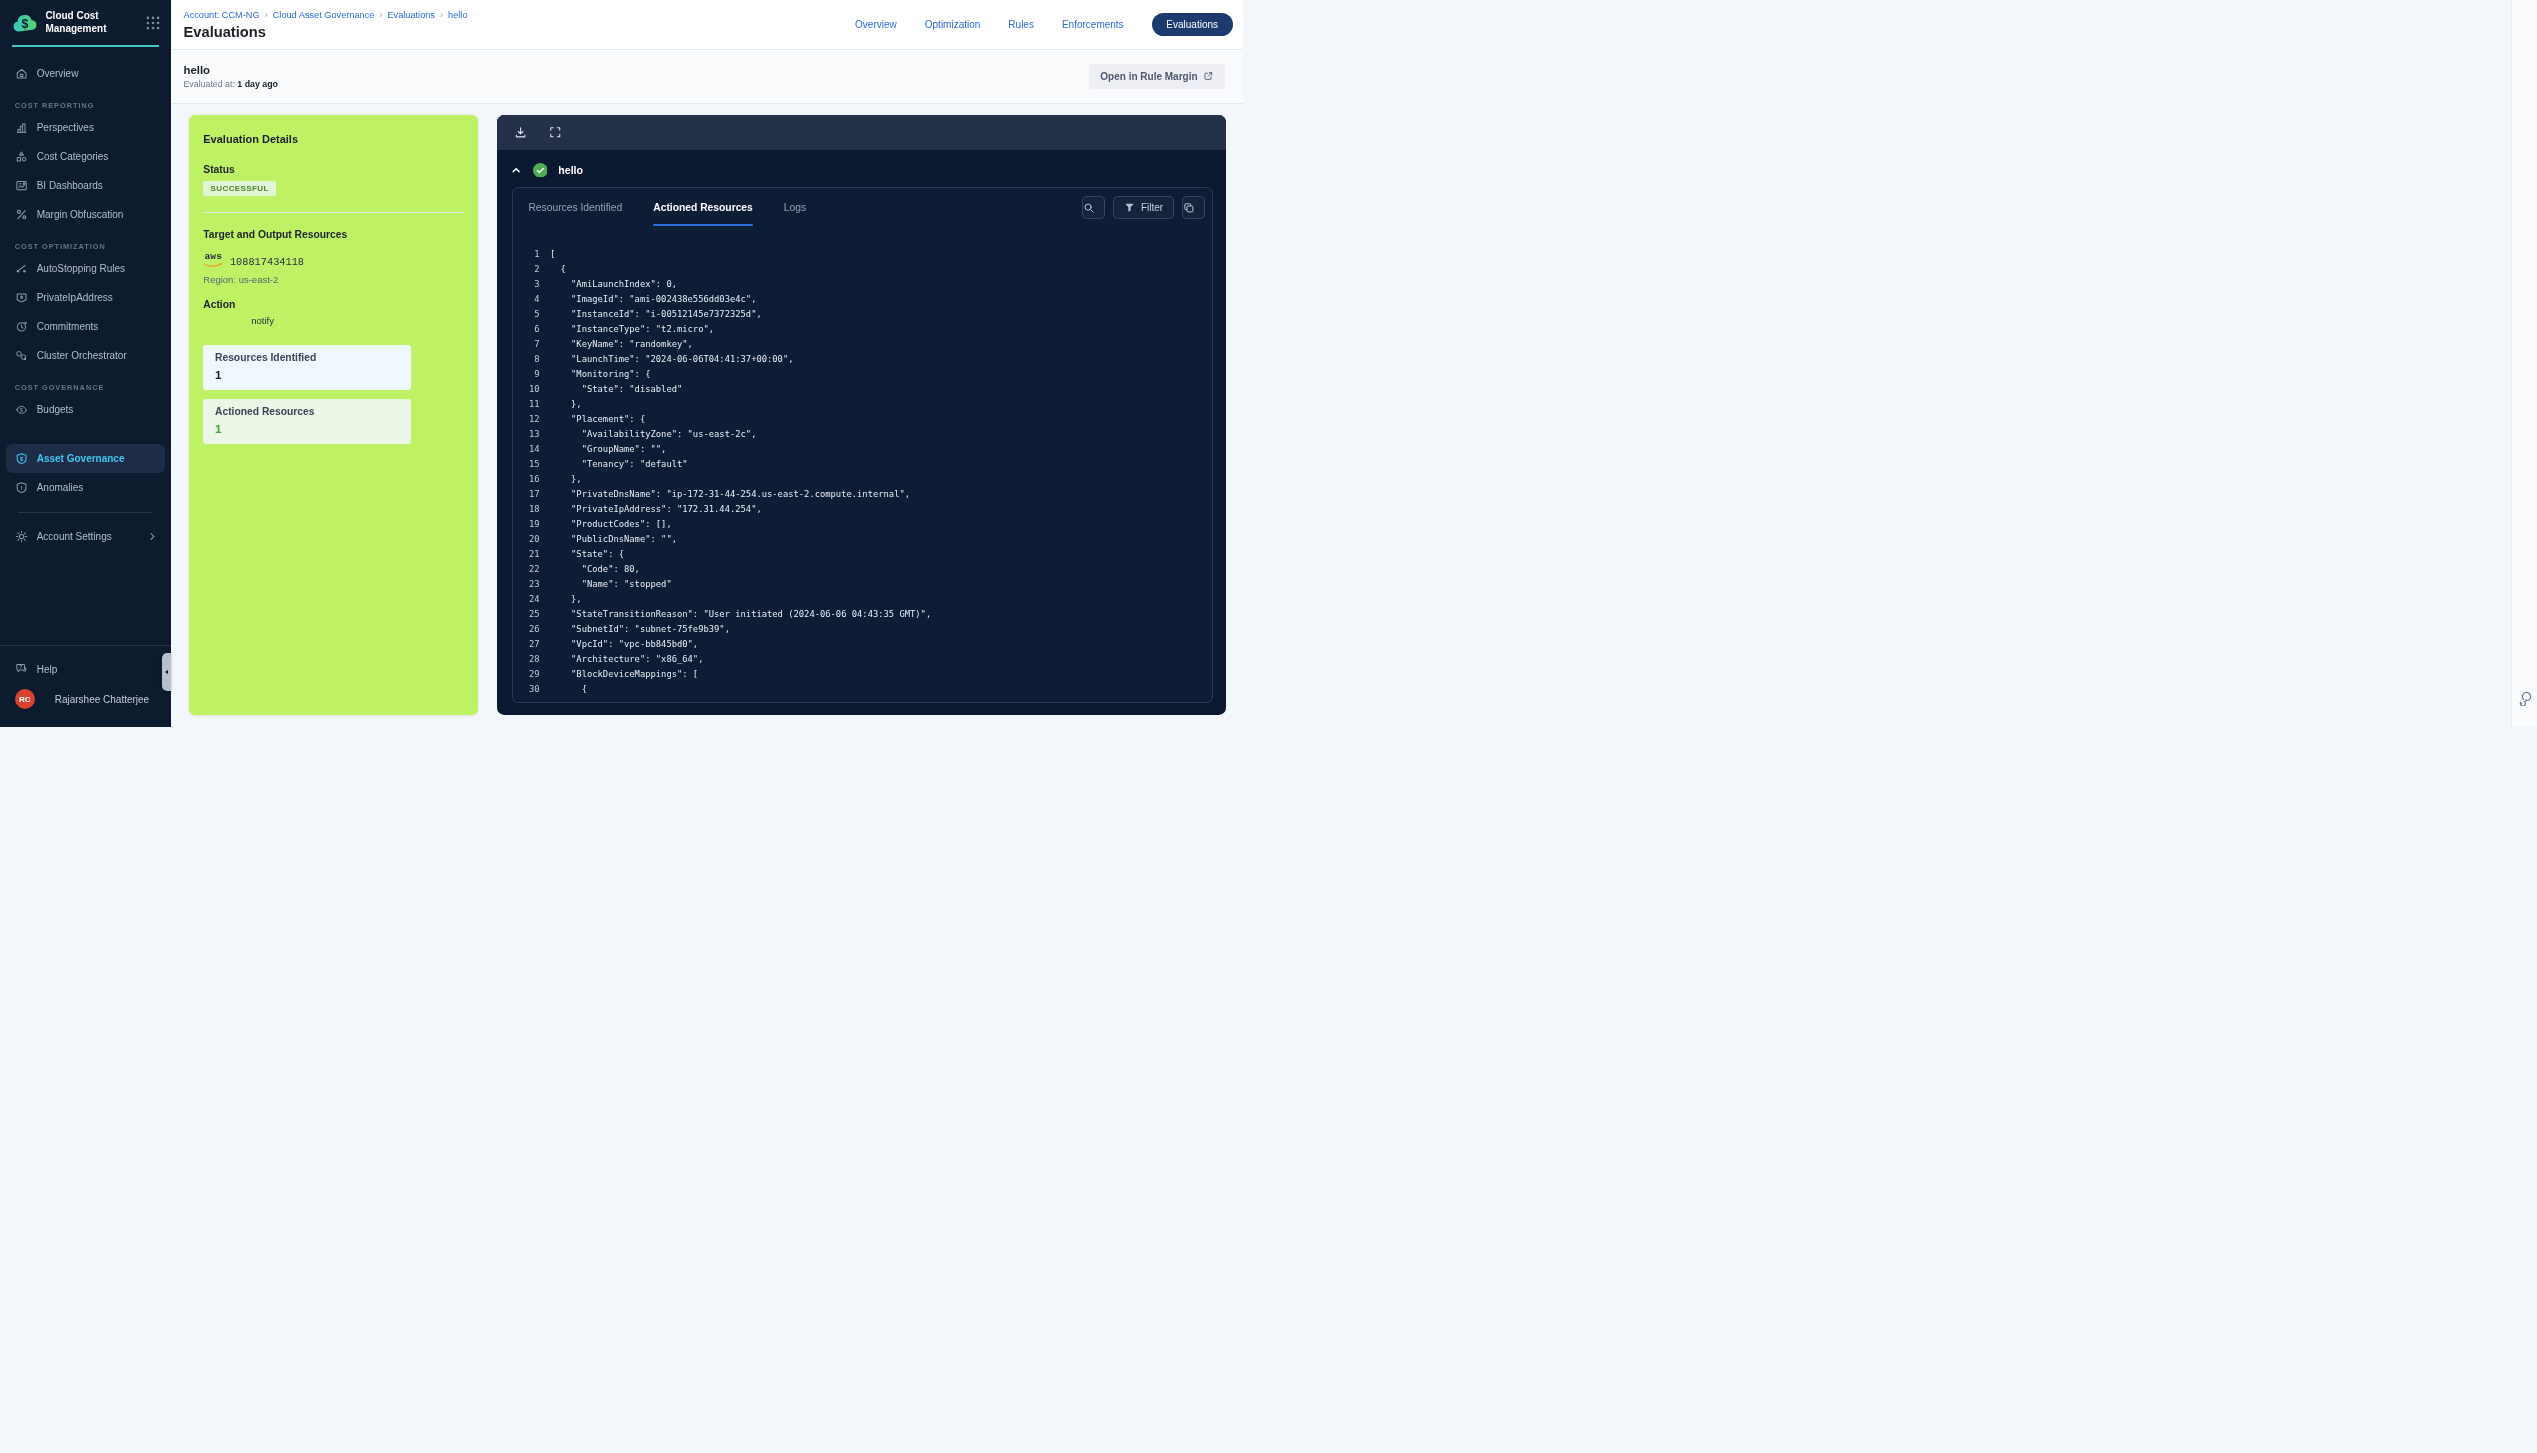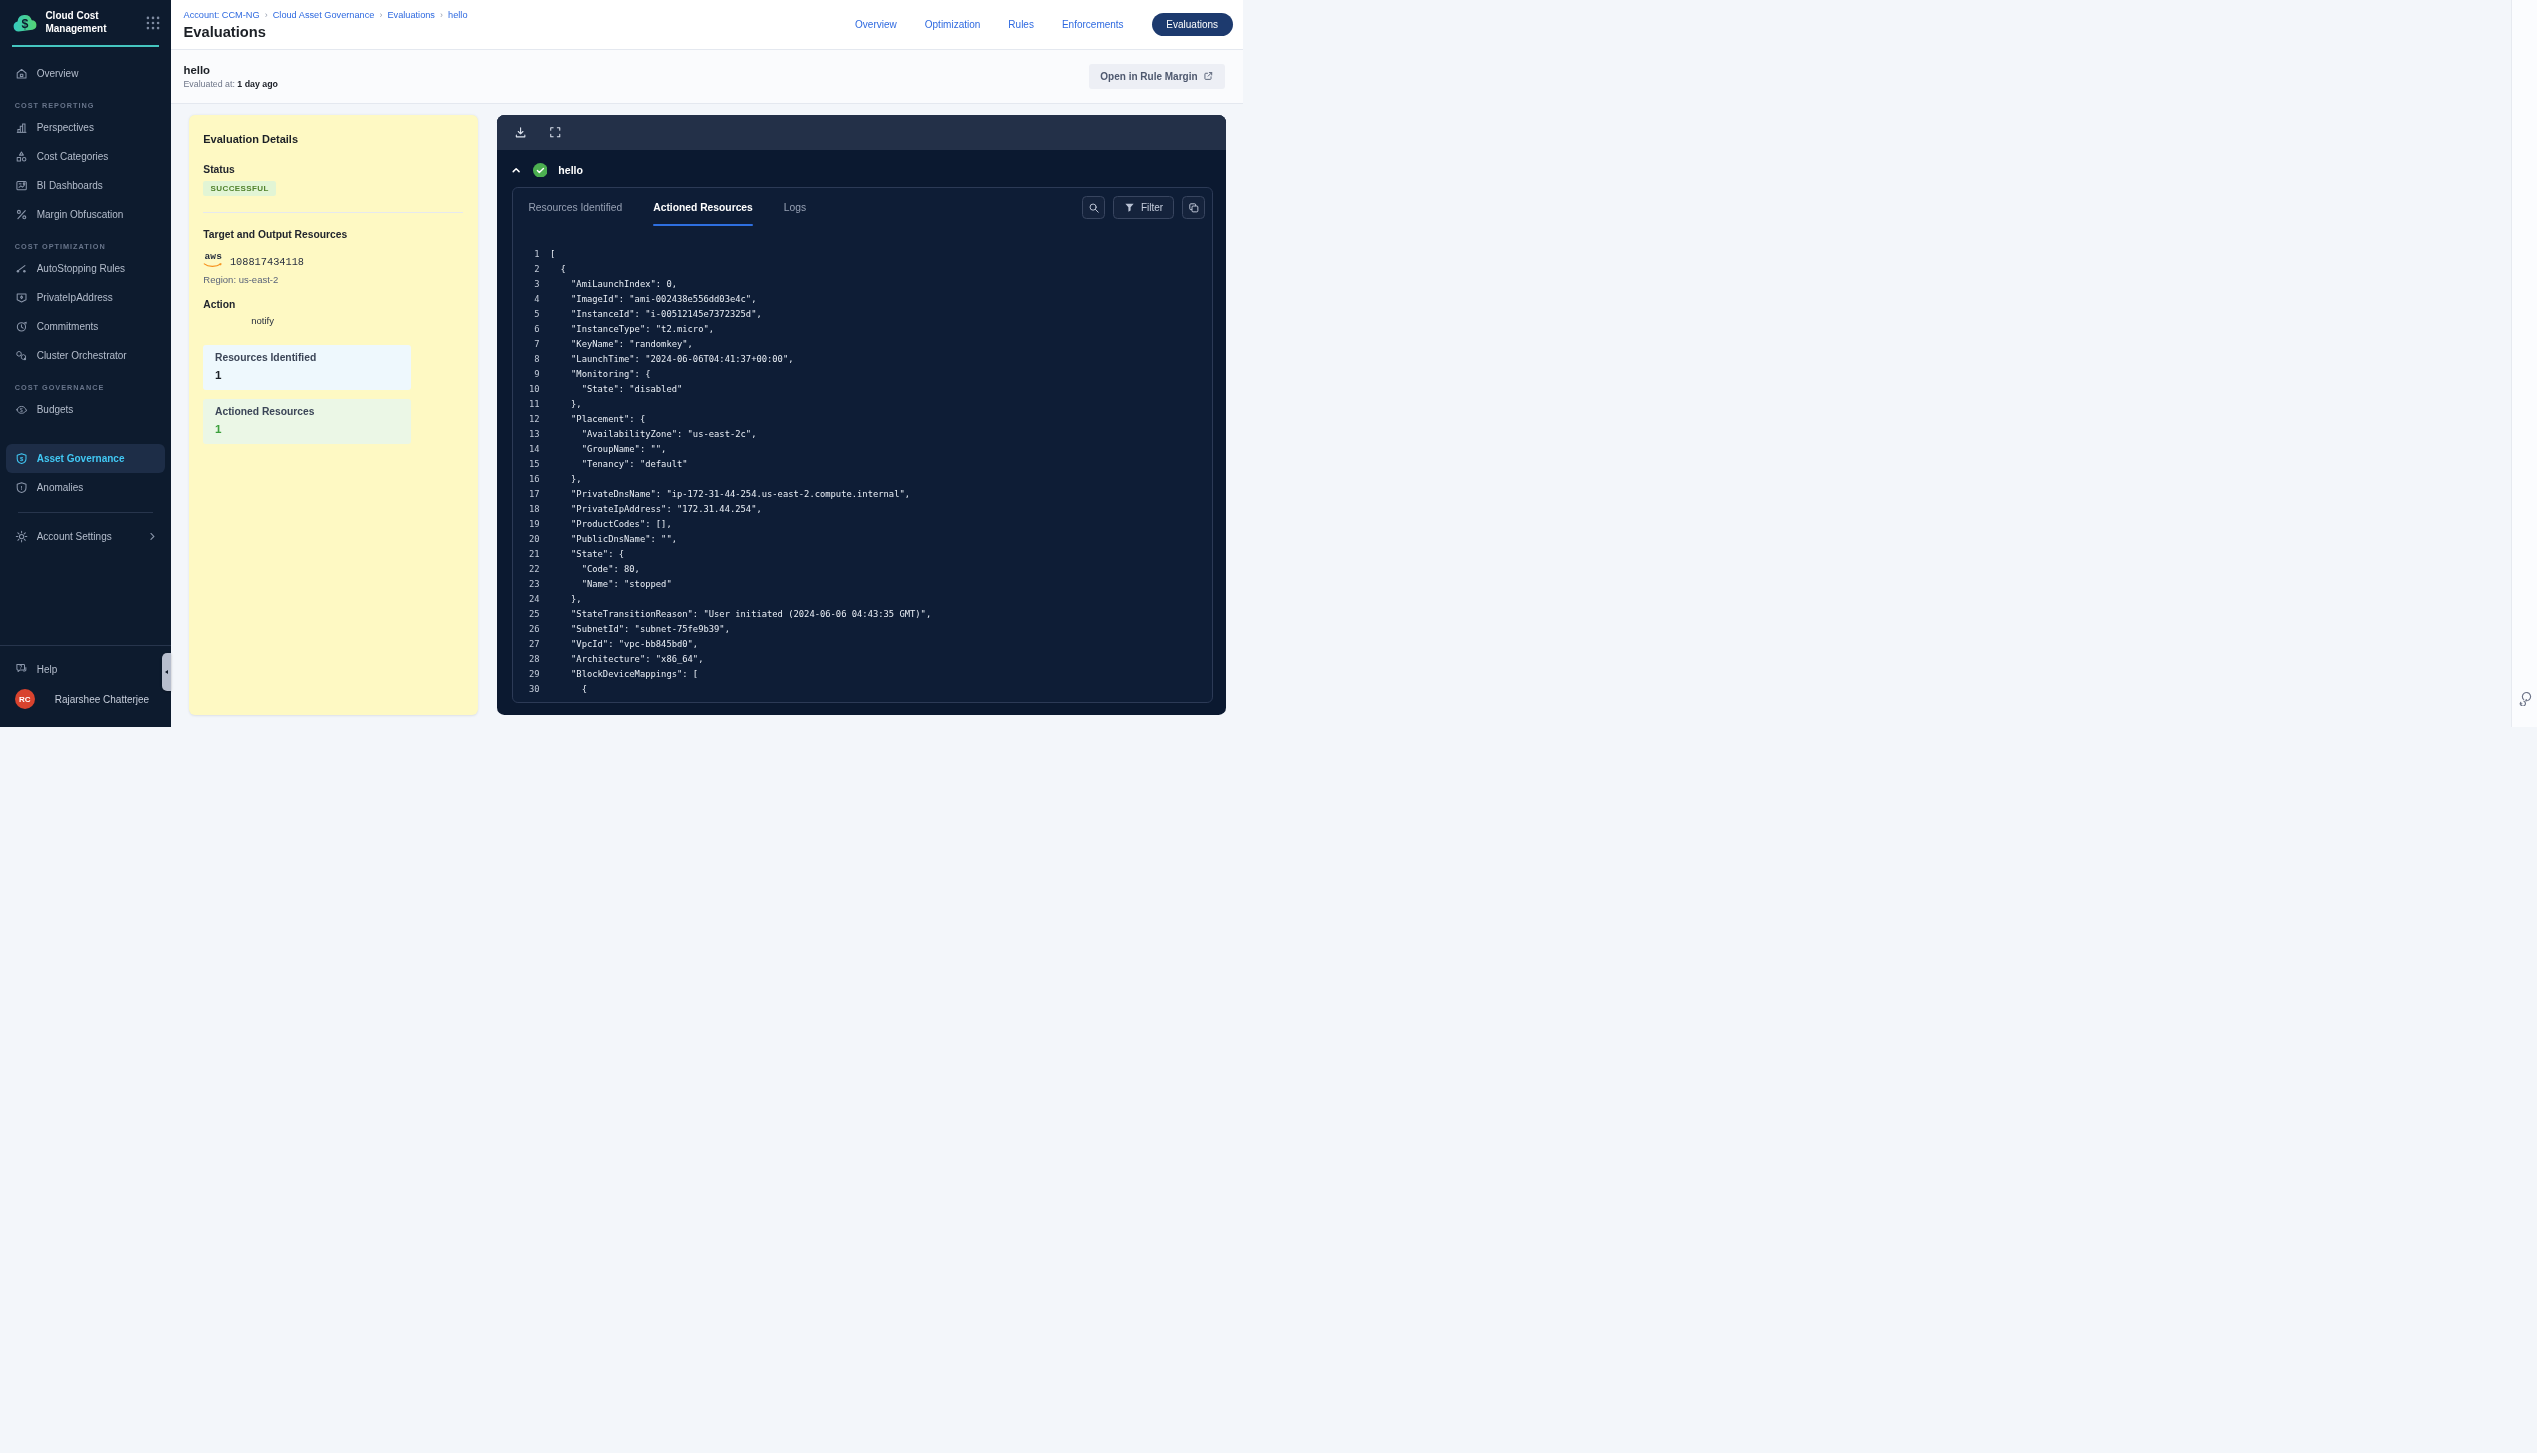--- a/index.html
+++ b/index.html
@@ -63,21 +63,21 @@
   .eval-at .lab { color:#6f7789; }
   .eval-at .val { color:#20242c; font-weight:bold;margin-top:42px; }
   .sh-right { margin-left:auto; padding-right:17.6px; }
   .rule-editor-btn { display:flex; align-items:center; gap:5.9px; background:#edeff5;
     border:none; border-radius:2.9px; padding:6.6px 11.7px; font-size:10px; font-weight:bold;
     color:#4e586e; cursor:pointer; font-family:inherit; }
 
   .content { flex:1; display:flex; gap:19px; padding:11px 17px 11.7px 17.6px; min-height:0; }
 
   
-  .details-card { width:289px; flex:none; background:#fef9c3; border-radius:5.9px;
+  .details-card { width:289px; flex:none; background:#bef264; border-radius:5.9px;
     box-shadow:0 0.7px 2.2px rgba(25,35,60,.10); padding:17.6px 14.7px; }
   .dc-title { font-size:11px; font-weight:bold; margin-bottom:19px; }
   .field-label { font-size:10.3px; font-weight:bold; color:#22262e; }
   .status-badge { display:inline-block; margin-top:6.6px; background:#e2f5d5; color:#50822c;
     font-size:8px; font-weight:bold; letter-spacing:0.4px; padding:2.9px 7.3px; border-radius:2.2px; }
   .dc-div { border-top:0.7px solid #e6e9ee; margin:16px 0 16px 0; }
   .aws-row { display:flex; align-items:flex-end; gap:6.6px; margin-top:8.8px;font-family:Liberation Mono, monospace; }
   .aws-logo { position:relative; width:20px; text-align:center; }
   .aws-logo .t { font-size:9.5px; font-weight:bold; color:#252f3e; letter-spacing:0.2px; }
   .acct-id { font-size:10.3px; color:#2a3140; }
@@ -106,21 +106,21 @@
     min-height:0; overflow:hidden; }
   .tabs-row { display:flex; align-items:center; height:38px; flex:none;
     padding:0 6.6px 0 15.4px; gap:31px; }
   .tab { font-size:10.3px; color:#97a1b4; cursor:pointer; position:relative;
     height:100%; display:flex; align-items:center; }
   .tab.active { color:#fff; font-weight:bold; }
   .tab.active::after { content:""; position:absolute; left:0; right:0; bottom:0;
     height:2.2px; border-radius:1.5px; background:#2e6fe0; }
   .tabs-controls { margin-left:auto; display:flex; gap:7.3px; align-items:center; }
   .sq-btn { height:23.5px; min-width:23.5px; border:0.7px solid #38455f; background:#15233c;
-    border-radius:4.4px; color:#c6cedd; display:flex; align-items:center; justify-content:center;
+    border-radius:4.4px; color:#c6cedd; display:flex; align-items:center; justify-content:space-between;
     cursor:pointer; gap:5.9px; font-size:10px; font-family:inherit; }
   .filter-btn { padding:0 10.3px; }
   .code { flex:1; padding-top:20.6px; overflow:hidden;
     font-family:"DejaVu Sans Mono", monospace; font-size:8.8px; line-height:15px;
     color:#e9eef5; cursor:text; }
   .code-line { display:flex; }
   .ln { width:31px; flex:none; text-align:right; padding-right:4.4px; color:#c3cbd9; }
   .lc { white-space:pre; padding-left:5.9px; }
 
   svg { display:block; }

